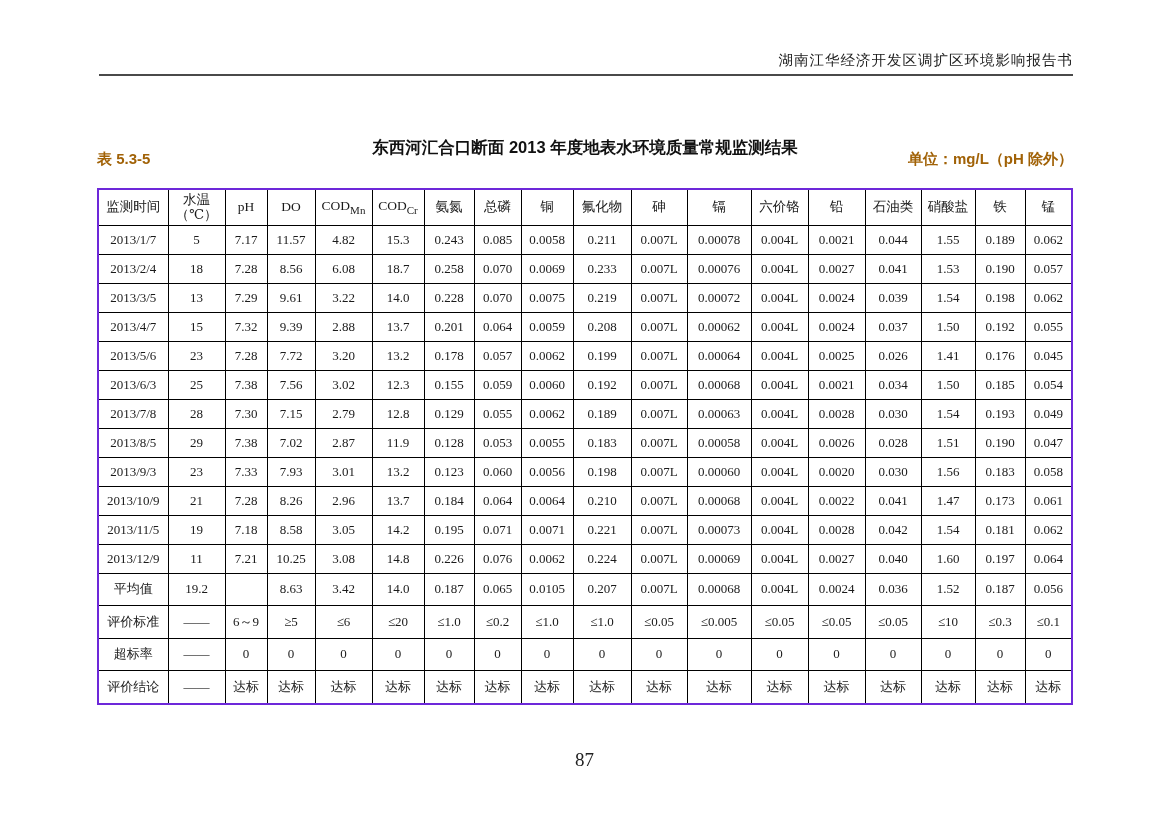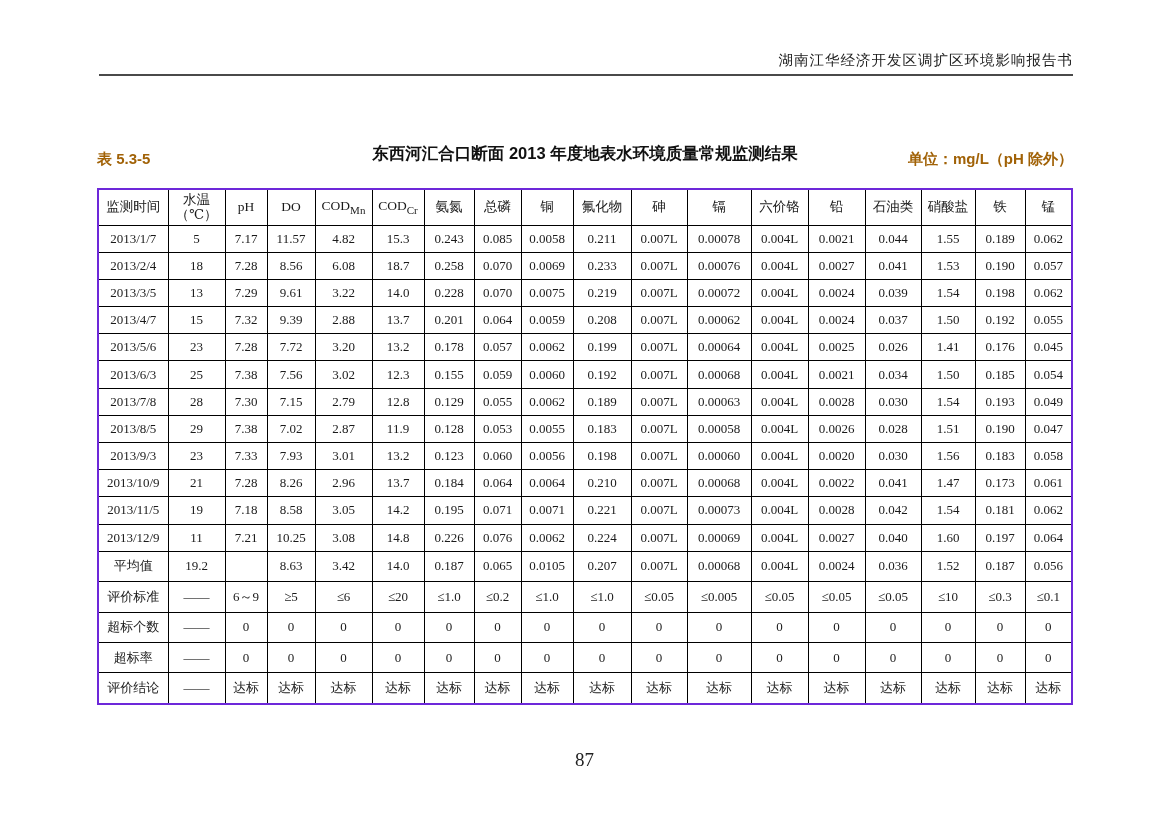--- a/index.html
+++ b/index.html
@@ -25,21 +25,21 @@
   .header-rule {
     position: absolute;
     top: 74px;
     left: 99px;
     width: 974px;
     height: 2px;
     background: #4a4a4a;
   }
   .main-title {
     position: absolute;
-    top: 143px;
+    top: 137px;
     left: 97px;
     width: 976px;
     text-align: center;
     font-family: "Liberation Sans", "DejaVu Sans", sans-serif;
     font-weight: bold;
     font-size: 16.5px;
     color: #111;
   }
   .label-row {
     position: absolute;
@@ -431,40 +431,20 @@
           <td>≤0.05</td>
           <td>≤0.005</td>
           <td>≤0.05</td>
           <td>≤0.05</td>
           <td>≤0.05</td>
           <td>≤10</td>
           <td>≤0.3</td>
           <td>≤0.1</td>
         </tr>
         <tr>
-          <td>超标个数</td>
-          <td>——</td>
-          <td>0</td>
-          <td>0</td>
-          <td>0</td>
-          <td>0</td>
-          <td>0</td>
-          <td>0</td>
-          <td>0</td>
-          <td>0</td>
-          <td>0</td>
-          <td>0</td>
-          <td>0</td>
-          <td>0</td>
-          <td>0</td>
-          <td>0</td>
-          <td>0</td>
-          <td>0</td>
-        </tr>
-        <tr>
           <td>超标率</td>
           <td>——</td>
           <td>0</td>
           <td>0</td>
           <td>0</td>
           <td>0</td>
           <td>0</td>
           <td>0</td>
           <td>0</td>
           <td>0</td>

